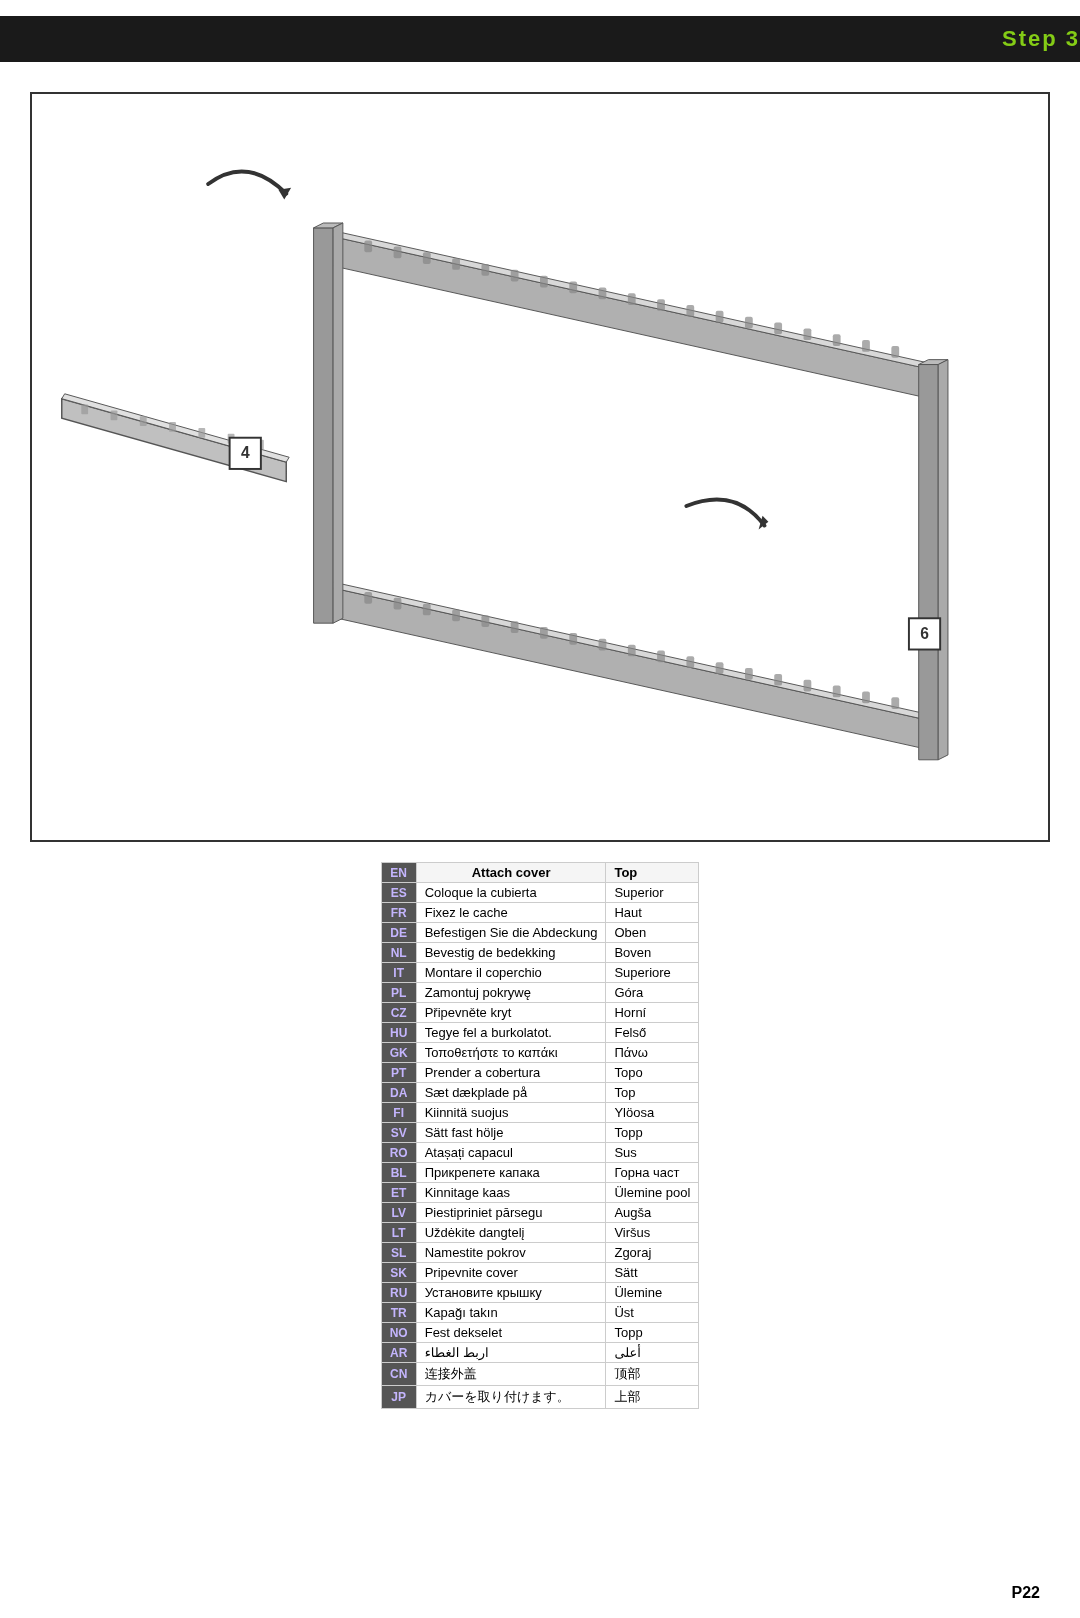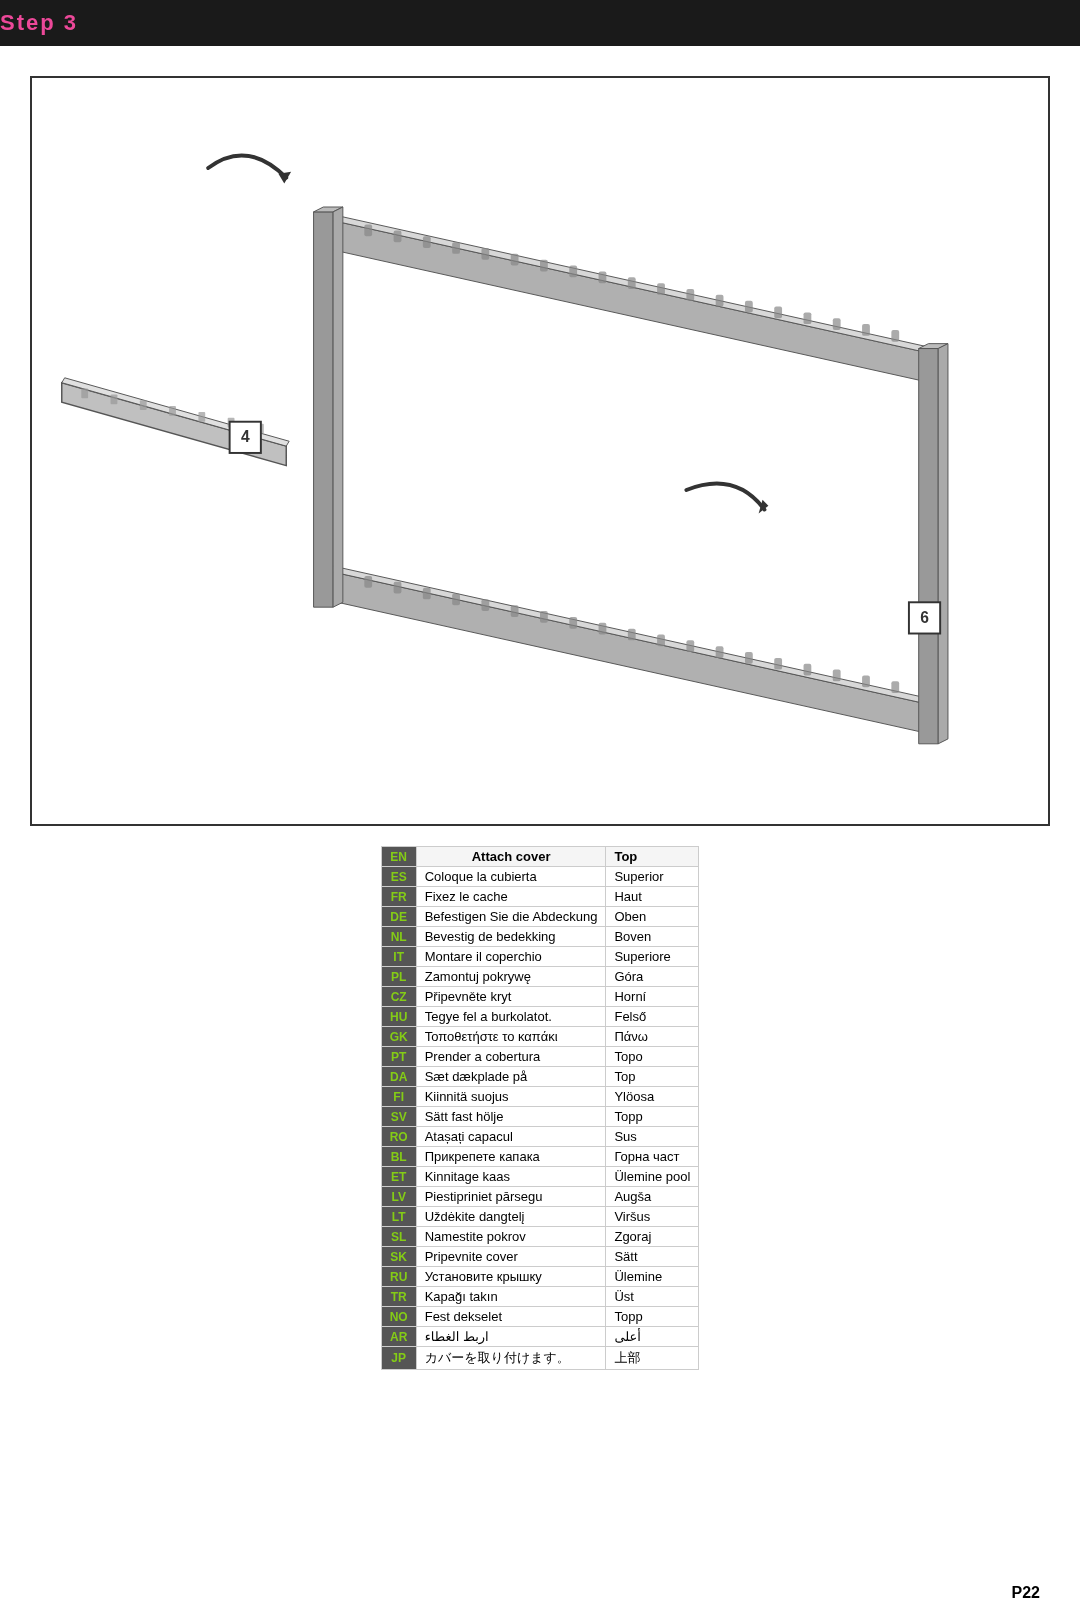--- a/index.html
+++ b/index.html
@@ -7,26 +7,27 @@
       width: 1080px;
       min-height: 1618px;
       background: #ffffff;
       font-family: Arial, sans-serif;
       position: relative;
     }
 
     
     .header {
       background: #1a1a1a;
-      color: #ec4899;
-      text-align: left;
+      color: #84cc16;
+      text-align: right;
       padding: 10px 0;
       font-size: 22px;
       font-weight: bold;
       letter-spacing: 2px;
+      margin-top: 16px;
     }
 
     
     .diagram-container {
       margin: 30px 30px 20px 30px;
       border: 2px solid #333;
       padding: 20px;
       background: #ffffff;
       min-height: 750px;
       position: relative;
@@ -54,21 +55,21 @@
     }
 
     .instructions-table td {
       padding: 2px 8px;
       border: 1px solid #ccc;
       white-space: nowrap;
     }
 
     .lang-code {
       background: #555;
-      color: #84cc16;
+      color: #c4b5fd;
       font-weight: bold;
       text-align: center;
       padding: 2px 5px;
       font-size: 12px;
     }
 
     
     .page-number {
       position: absolute;
       bottom: 16px;
@@ -297,20 +298,25 @@
           <td class="lang-code">NO</td>
           <td>Fest dekselet</td>
           <td>Topp</td>
         </tr>
         <tr>
           <td class="lang-code">AR</td>
           <td>اربط الغطاء</td>
           <td>أعلى</td>
         </tr>
         <tr>
+          <td class="lang-code">CN</td>
+          <td>连接外盖</td>
+          <td>顶部</td>
+        </tr>
+        <tr>
           <td class="lang-code">JP</td>
           <td>カバーを取り付けます。</td>
           <td>上部</td>
         </tr>
       </tbody>
   </table>
 </div>
 
 <div class="page-number">P22</div>
 

